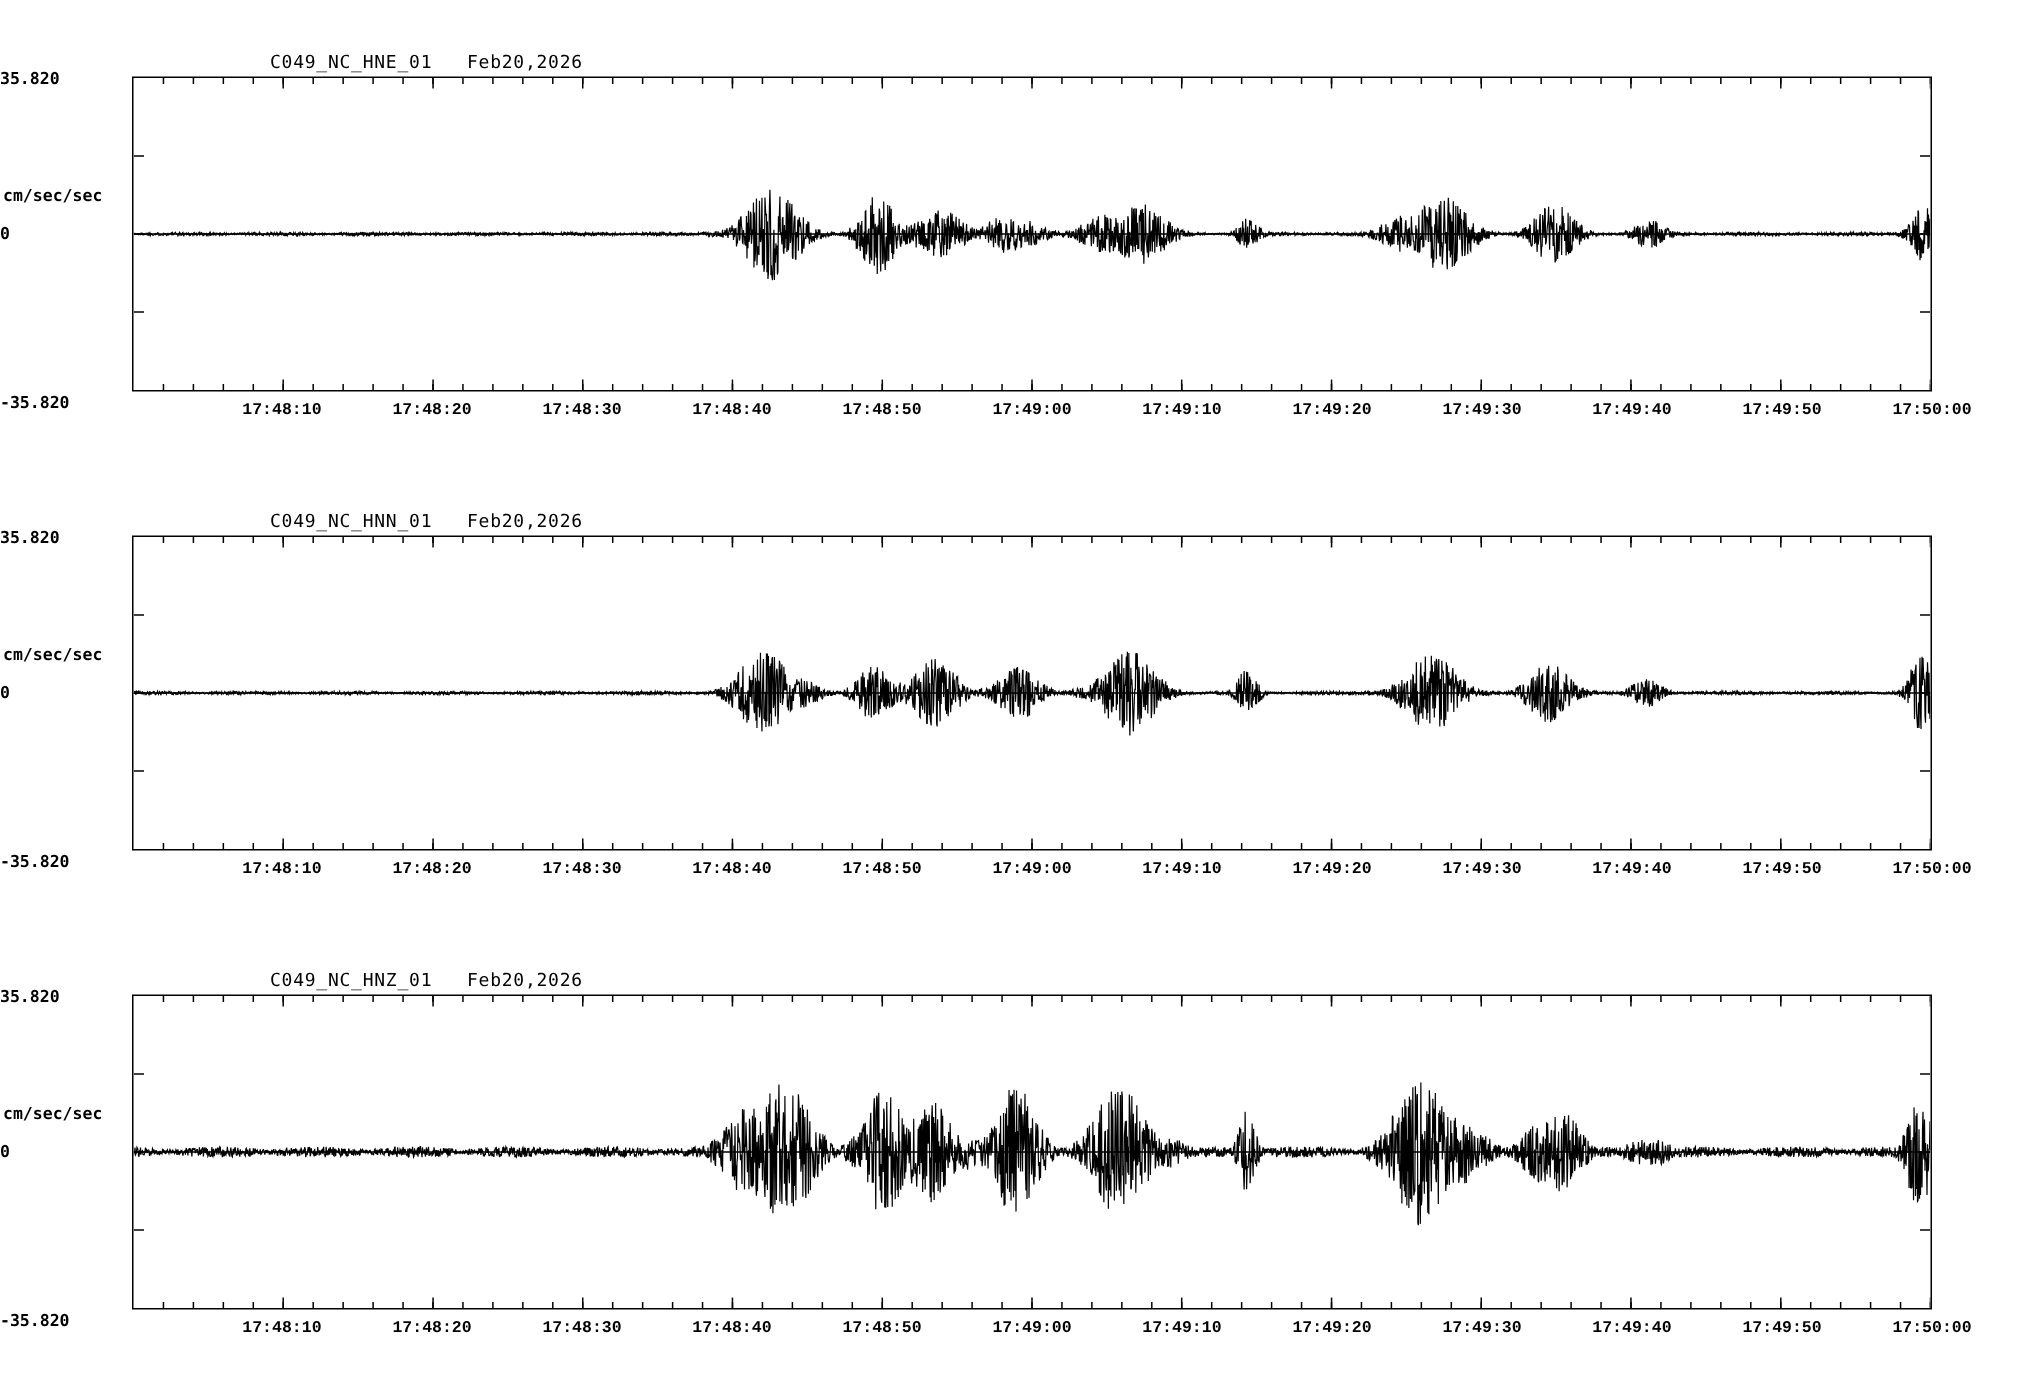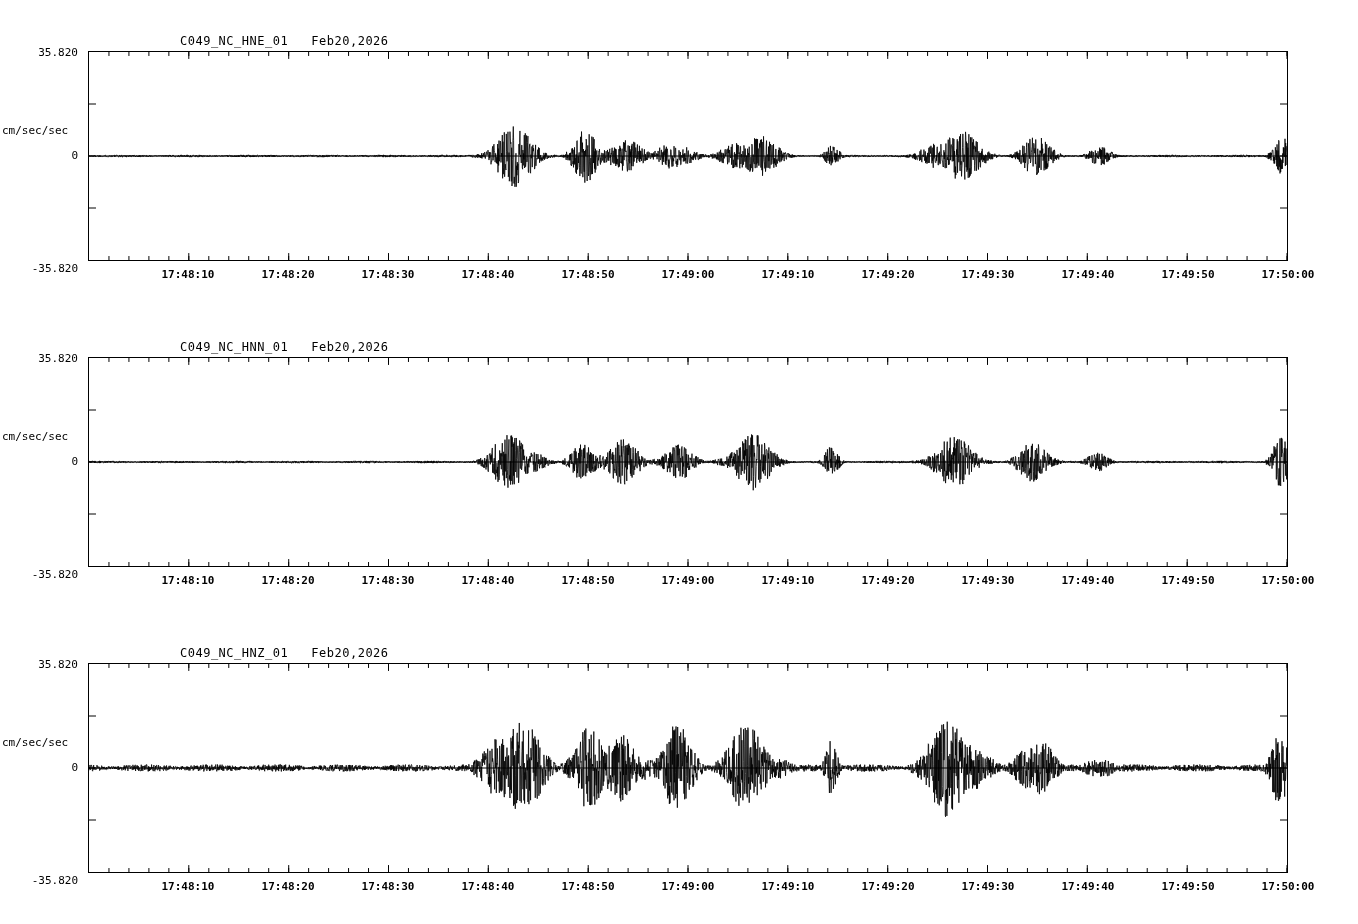--- a/index.html
+++ b/index.html
@@ -54,28 +54,28 @@
     font-size: 12px;
     font-weight: normal;
     letter-spacing: 0.5px;
     white-space: pre;
   }
   .ylabel-unit {
     position: absolute;
     left: 2px;
     top: 118px;
     font-size: 11px;
-    font-weight: normal;
+    font-weight: bold;
     white-space: pre;
   }
   .ytick {
     position: absolute;
     font-size: 11px;
-    font-weight: normal;
-    text-align: right;
+    font-weight: bold;
+    text-align: left;
     width: 78px;
     left: 0px;
     white-space: pre;
   }
   .ytick-top { top: 40px; }
   .ytick-mid { top: 143px; }
   .ytick-bot { top: 256px; }
 
   .xticklabels {
     position: absolute;
@@ -83,20 +83,21 @@
     top: 262px;
     width: 1200px;
     height: 16px;
   }
   .xticklabel {
     position: absolute;
     font-size: 11px;
     font-weight: bold;
     transform: translateX(-50%);
     white-space: pre;
+    font-family: Liberation Mono, monospace;
   }
 </style>
 </head>
 <body>
 
 <div class="page">
 
   <div class="panel" id="panel-0">
     <div class="panel-title">C049_NC_HNE_01   Feb20,2026</div>
     <div class="ylabel-unit">cm/sec/sec</div>

